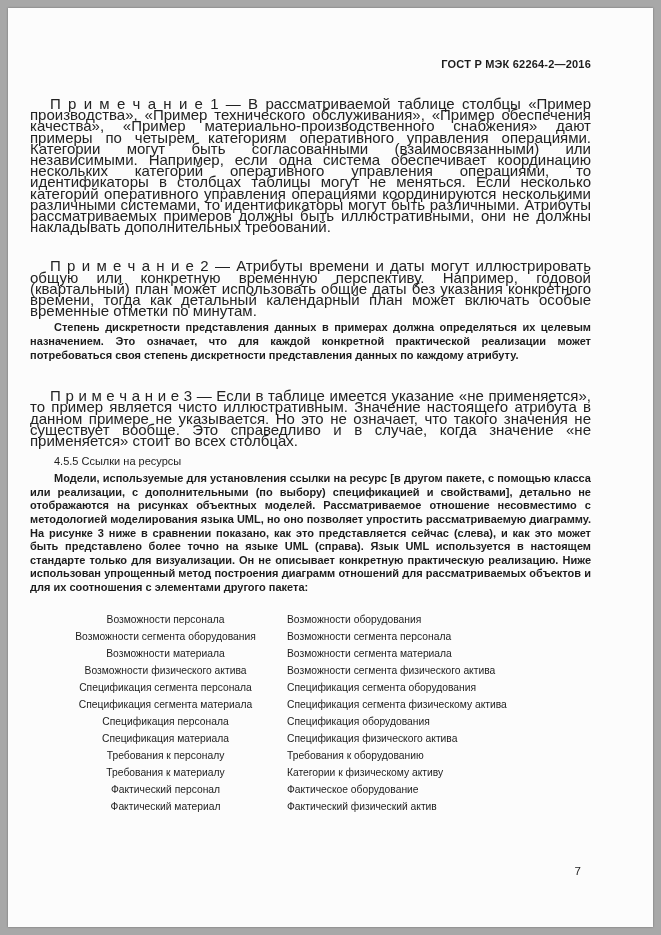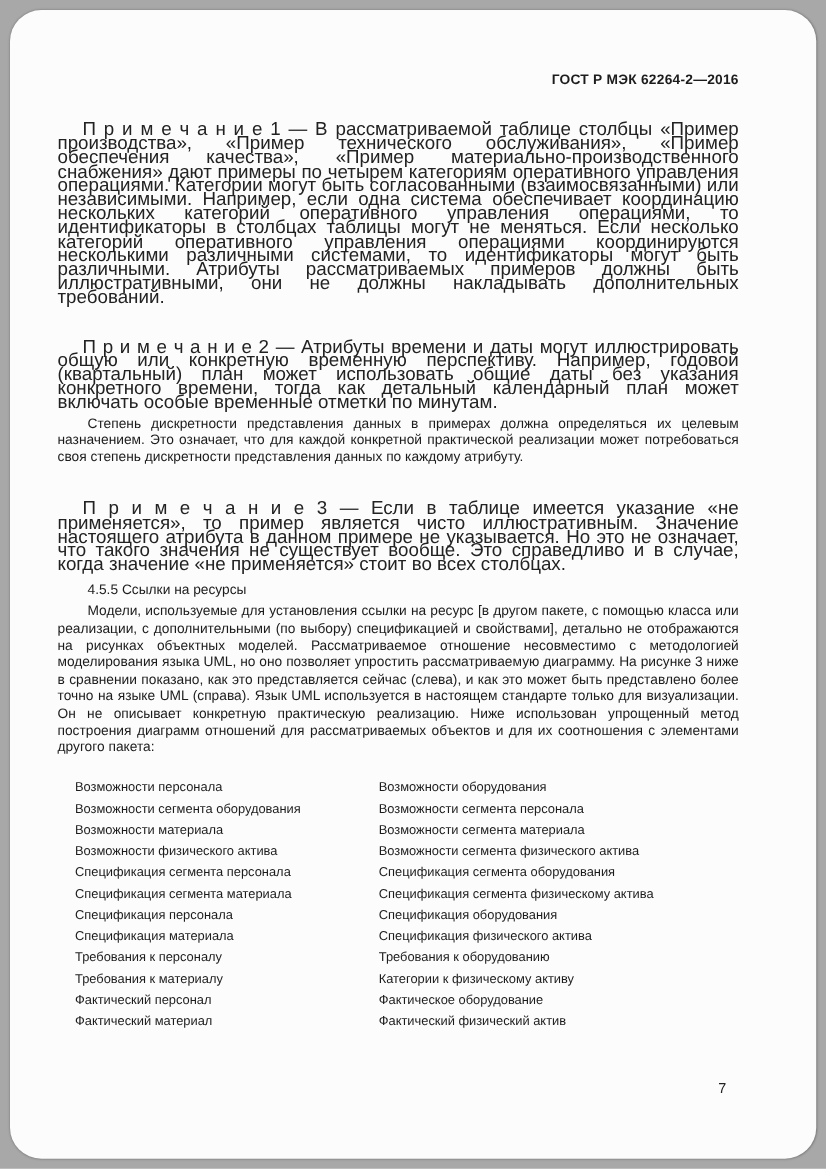--- a/index.html
+++ b/index.html
@@ -11,23 +11,22 @@
     color: #1c1c1c;
     overflow: hidden;
   }
   .page {
     position: absolute;
     left: 8px;
     top: 8px;
     width: 645px;
     height: 919px;
     background: #fcfcfc;
-    padding: 50px 62px 0 38px;
+    padding: 50px 62px 0 22px;
     box-shadow: 0 0 2px rgba(0,0,0,0.35);
-    border-radius: 25px;
   }
   .doc-header {
     text-align: right;
     font-weight: bold;
     font-size: 11px;
     letter-spacing: 0.2px;
     margin-bottom: 18px;
   }
   .note {
     font-size: 15px;
@@ -37,34 +36,35 @@
     margin-bottom: 3px;
     color: #222;
     margin-top: 28px;
   }
   .body-par {
     font-size: 11px;
     line-height: 13.6px;
     text-align: justify;
     text-indent: 24px;
     margin: 5px 0 5px 0;
+    font-weight: bold;
   }
   .section-heading {
     font-size: 11px;
     font-weight: normal;
     text-indent: 24px;
     margin: 9px 0 3px 0;
   }
   .resource-list {
     display: flex;
     margin-top: 16px;
     font-size: 10.3px;
   }
   .resource-col { line-height: 17px; }
-  .col-left  { width: 257px; padding-left: 14px; }
+  .col-left  { width: 257px; padding-left: 14px; text-align: center; }
   .col-right { flex: 1; }
   .page-number {
     position: absolute;
     right: 72px;
     bottom: 50px;
     font-size: 11.5px;
     color: #222;
   }
 </style>
 </head>

